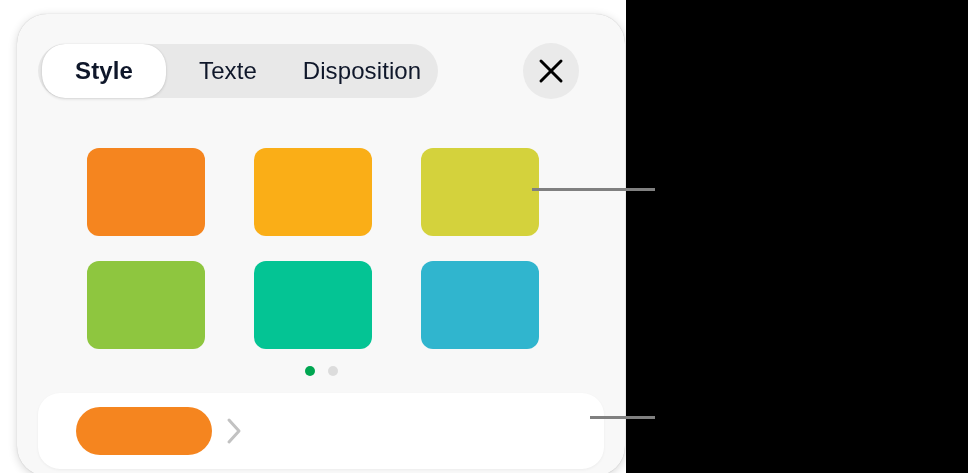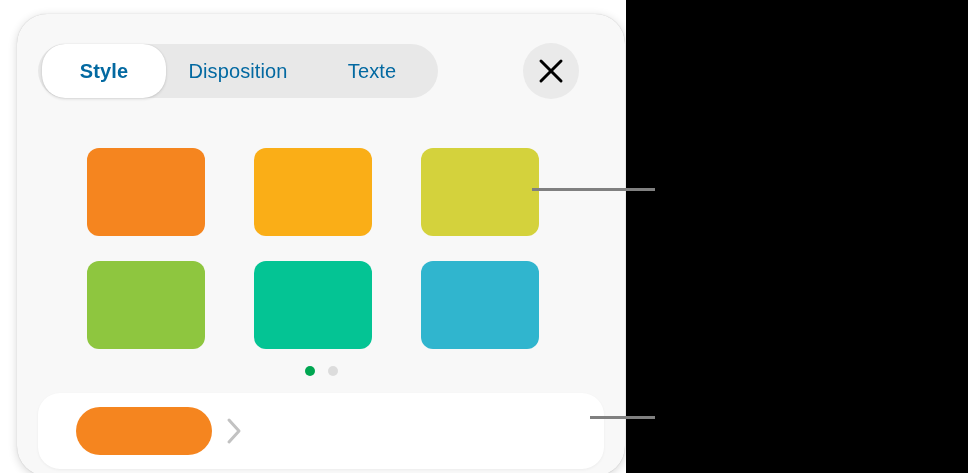--- a/index.html
+++ b/index.html
@@ -69,22 +69,22 @@
     align-items: center;
     padding: 4px;
     box-sizing: border-box;
   }
   .seg-item {
     flex: 1 1 auto;
     height: 54px;
     display: flex;
     align-items: center;
     justify-content: center;
-    font-size: 20px;
-    color: #0369a1;
+    font-size: 24px;
+    color: #0f172a;
     border-radius: 23px;
     letter-spacing: 0.1px;
     white-space: nowrap;
     cursor: default;
   }
   .seg-item.selected {
     background: #ffffff;
     box-shadow: 0 1px 3px rgba(0,0,0,0.14), 0 0 1px rgba(0,0,0,0.14);
     font-weight: 600;
   }
@@ -200,22 +200,22 @@
 <div id="screen">
 
   <div class="page-backdrop"></div>
 
   <div class="popover">
 
     <div class="header">
 
       <div class="segmented">
         <div class="seg-item selected w-style">Style</div>
+        <div class="seg-item w-texte">Texte</div>
         <div class="seg-item w-dispo">Disposition</div>
-        <div class="seg-item w-texte">Texte</div>
       </div>
 
       <div class="close-btn">
         <span>
           <svg width="26" height="26" viewBox="0 0 26 26" aria-hidden="true">
             <line x1="3" y1="3" x2="23" y2="23" stroke="#000000" stroke-width="3" stroke-linecap="round"></line>
             <line x1="23" y1="3" x2="3" y2="23" stroke="#000000" stroke-width="3" stroke-linecap="round"></line>
           </svg>
         </span>
       </div>

